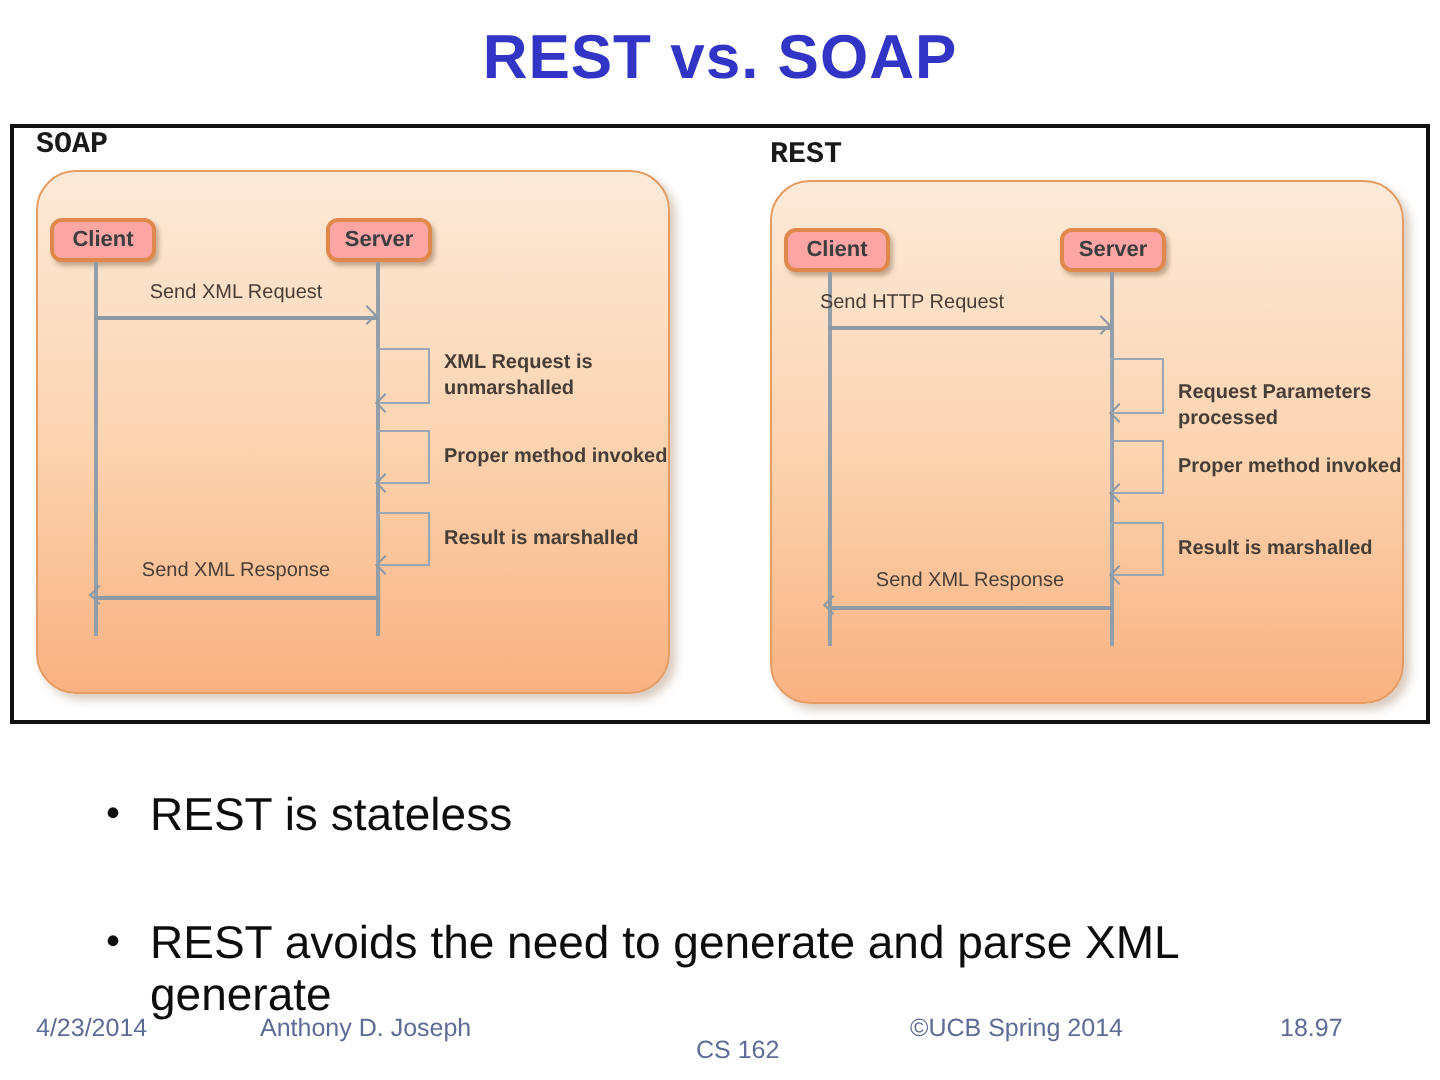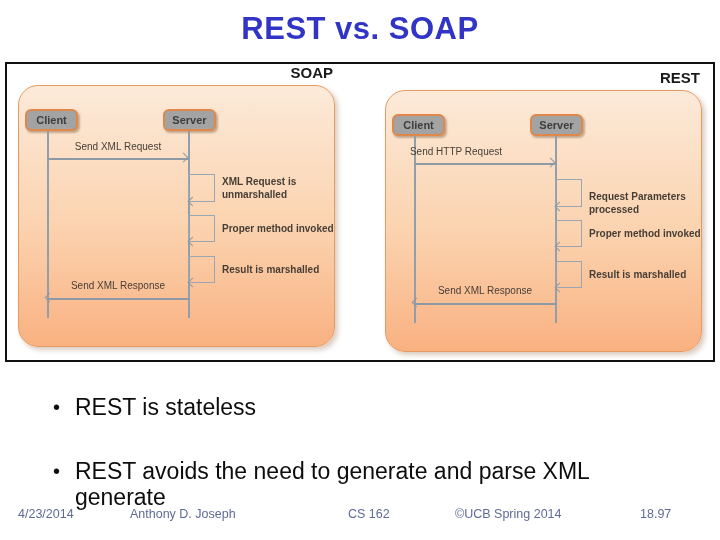--- a/index.html
+++ b/index.html
@@ -9,26 +9,26 @@
   
   .title{position:absolute;left:0;top:11px;width:720px;text-align:center;
          font-size:31px;font-weight:700;color:#3134c4;letter-spacing:0.5px;}
 
   
   .frame{position:absolute;left:5px;top:62px;width:710px;height:300px;
          border:2px solid #111;background:#fff;box-sizing:border-box;}
 
   
   .seq{position:absolute;width:320px;height:292px;}
-  .seq-title{position:absolute;left:0;top:0;width:315px;text-align:right;
-             font-size:15px;font-weight:600;color:#1a1a1a;}
+  .seq-title{position:absolute;left:0;top:0;width:315px;text-align:left;
+             font-size:15px;font-weight:600;color:#1a1a1a;font-family:Liberation Mono, monospace;}
   .panel{position:absolute;left:0;top:21px;width:315px;height:260px;border-radius:20px;
          background:linear-gradient(180deg,#fcead9 0%,#fbd2ae 55%,#f9b181 100%);
          border:1px solid #e59c63;box-shadow:3px 3px 5px rgba(150,110,75,.35);}
-  .actor{position:absolute;width:53px;height:22px;background:#a3a3a3;border:2px solid #e0874b;
+  .actor{position:absolute;width:53px;height:22px;background:#fca5a5;border:2px solid #e0874b;
          border-radius:6px;box-sizing:border-box;box-shadow:1.5px 2px 2px rgba(90,60,30,.35);
          font-size:11px;font-weight:700;color:#3d3d3d;display:flex;align-items:center;justify-content:center;}
   .lifeline{position:absolute;width:1.5px;background:#939eab;}
   .hline{position:absolute;height:1.5px;background:#8e99a6;}
   .chev{position:absolute;width:7px;height:7px;border-top:1.5px solid #8e99a6;
         border-right:1.5px solid #8e99a6;box-sizing:border-box;}
   .chev.r{transform:rotate(45deg);}
   .chev.l{transform:rotate(-135deg);}
   .selfbox{position:absolute;width:27px;border:1px solid #9aa6b3;background:transparent;box-sizing:border-box;}
   .msglabel{position:absolute;font-size:10px;font-weight:400;color:#463e36;text-align:center;}
@@ -115,17 +115,17 @@
     <span class="dot">•</span>
     <span class="txt">REST is stateless</span>
   </div>
   <div class="bullet" style="left:53px;top:458px;">
     <span class="dot">•</span>
     <span class="txt">REST avoids the need to generate and parse XML generate</span>
   </div>
 
   <div class="foot" style="left:18px;text-align:center;">4/23/2014</div>
   <div class="foot" style="left:130px;">Anthony D. Joseph</div>
-  <div class="foot" style="left:348px;">CS 162</div>
+  <div class="foot" style="left:348px;margin-top:11px;">CS 162</div>
   <div class="foot" style="left:455px;">©UCB Spring 2014</div>
   <div class="foot" style="left:640px;">18.97</div>
 
 </div>
 
 </body></html>

